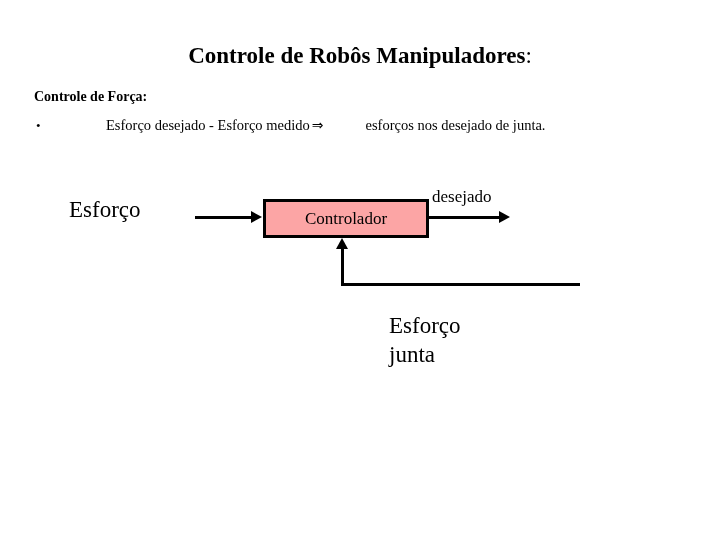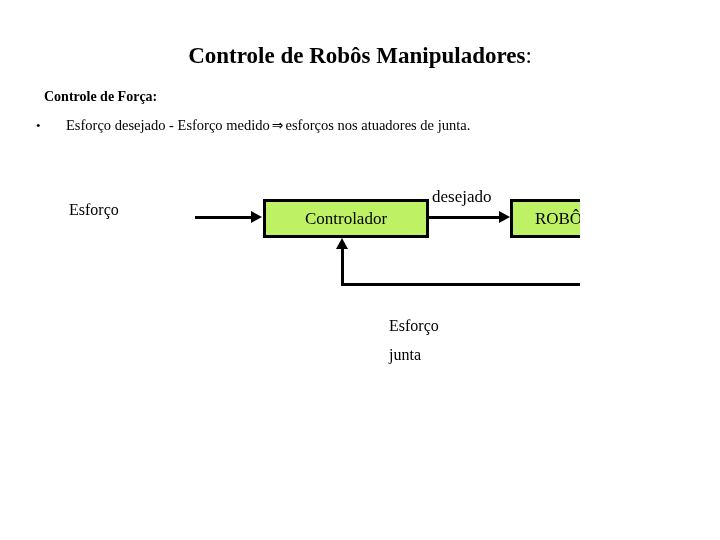--- a/index.html
+++ b/index.html
@@ -32,21 +32,21 @@
     letter-spacing: 0px;
     white-space: nowrap;
   }
   .slide-title .title-colon {
     font-weight: normal;
   }
 
   
   .subtitle {
     position: absolute;
-    left: 44px;
+    left: 34px;
     top: 88px;
     font-size: 14px;
     line-height: 17px;
     font-weight: bold;
     white-space: nowrap;
   }
 
   
   .bullet-row {
     position: absolute;
@@ -59,40 +59,41 @@
   }
   .bullet-mark {
     display: inline-block;
     width: 30px;
     text-align: left;
     font-size: 13px;
     vertical-align: baseline;
   }
   .bullet-text {
     display: inline-block;
+    margin-left: 40px;
   }
   .arrow-glyph {
     font-family: "DejaVu Sans", sans-serif;
     font-size: 14px;
     padding: 0 2px;
   }
 
   
   .diagram {
     position: absolute;
     left: 0;
     top: 0;
     width: 720px;
     height: 540px;
   }
 
   .blk {
     position: absolute;
     border: 3px solid #000000;
-    background: #bef264;
+    background: #fca5a5;
     box-sizing: border-box;
     display: flex;
     align-items: center;
     justify-content: center;
     font-size: 17px;
     line-height: 19px;
     white-space: nowrap;
   }
   #blk-controlador {
     left: 263px;
@@ -103,21 +104,21 @@
   #blk-robo {
     left: 510px;
     top: 199px;
     width: 97px;
     height: 39px;
   }
 
   
   .lbl {
     position: absolute;
-    font-size: 16px;
+    font-size: 23px;
     line-height: 29px;
     white-space: nowrap;
   }
   #lbl-esforco-desejado {
     left: 69px;
     top: 195px;
   }
   #lbl-esforco-medido {
     left: 389px;
     top: 311px;
@@ -178,43 +179,40 @@
 
 <div id="slide">
 
   <div class="slide-title">
     <span>Controle de Robôs Manipuladores</span><span class="title-colon">:</span>
   </div>
 
   <div class="subtitle">Controle de Força:</div>
 
   <div class="bullet-row">
-    <span class="bullet-mark">•</span><span class="bullet-text">Esforço desejado - Esforço medido</span><span class="arrow-glyph">⇒</span><span class="bullet-text">esforços nos atuadores de junta.</span>
+    <span class="bullet-mark">•</span><span class="bullet-text">Esforço desejado - Esforço medido</span><span class="arrow-glyph">⇒</span><span class="bullet-text">esforços nos desejado de junta.</span>
   </div>
 
   <div class="diagram">
 
     <div class="lbl" id="lbl-esforco-desejado">
       <div>Esforço</div>
     </div>
 
     <div class="hline" id="seg-input"></div>
     <div class="arrowhead-right" id="head-input"></div>
 
     <div class="blk" id="blk-controlador">
       <span>Controlador</span>
     </div>
 
     <div class="lbl" id="lbl-torques">desejado</div>
     <div class="hline" id="seg-torques"></div>
     <div class="arrowhead-right" id="head-torques"></div>
 
-    <div class="blk" id="blk-robo">
-      <span>ROBÔ</span>
-    </div>
 
     <div class="hline" id="seg-fb-top"></div>
     <div class="vline" id="seg-fb-right"></div>
     <div class="hline" id="seg-fb-bottom"></div>
     <div class="vline" id="seg-fb-left"></div>
     <div class="arrowhead-up" id="head-fb"></div>
 
     <div class="lbl" id="lbl-esforco-medido">
       <div>Esforço</div>
       <div>junta</div>

